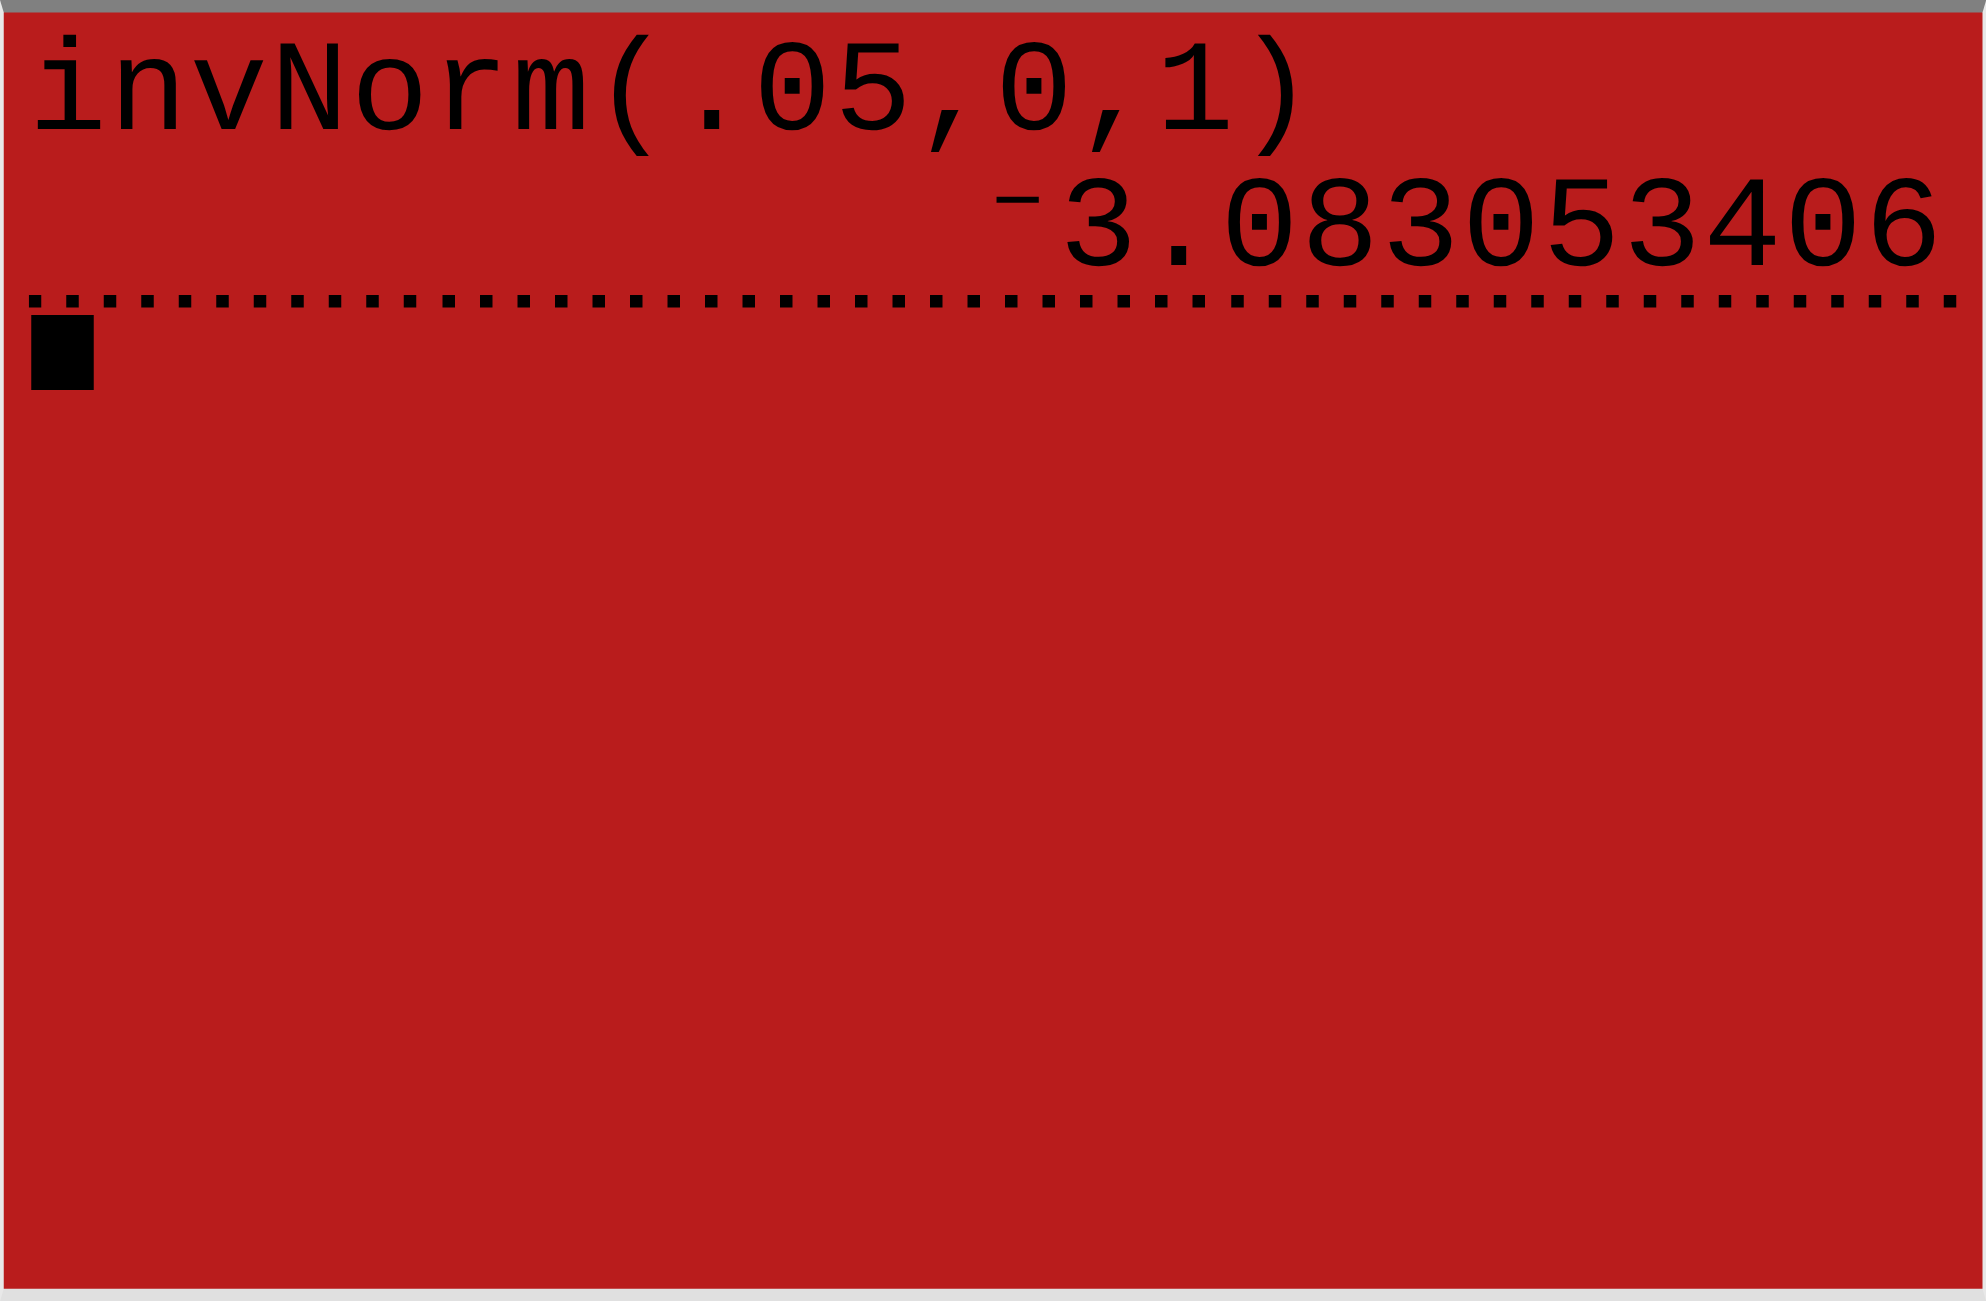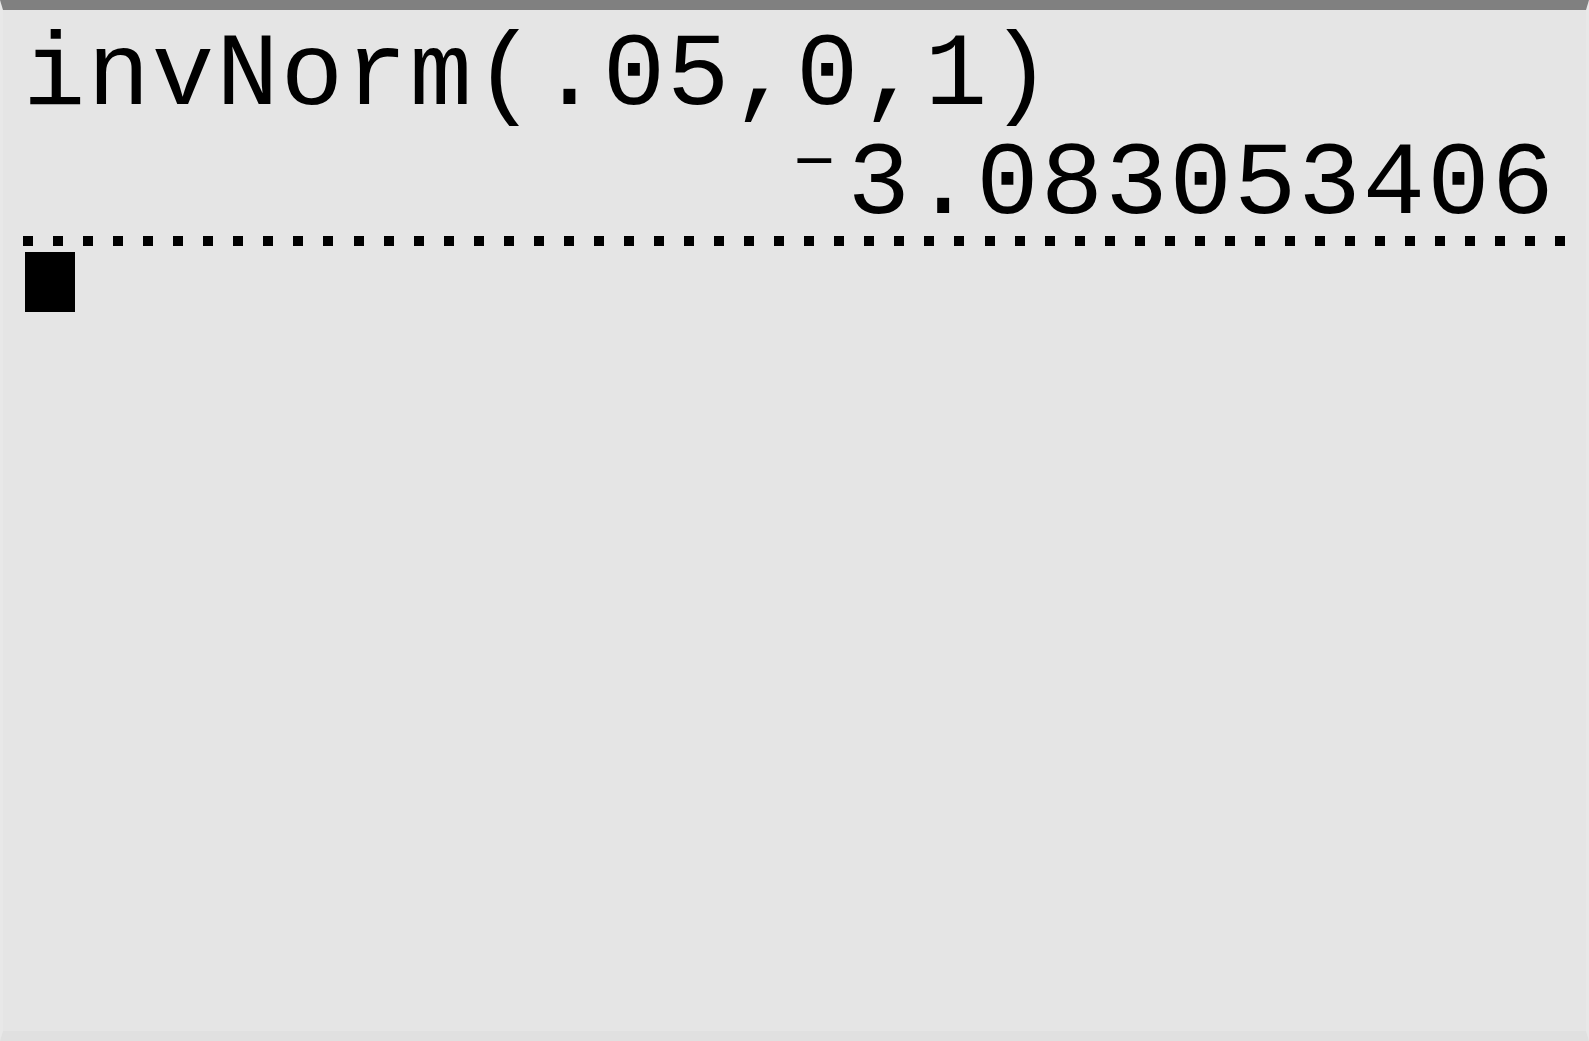--- a/index.html
+++ b/index.html
@@ -10,21 +10,21 @@
     body {
       width: 1589px;
       height: 1041px;
       background: #ffffff;
       font-family: "Courier New", Courier, monospace;
       overflow: hidden;
     }
     .screen {
       width: 100%;
       height: 100%;
-      background: #e5e5e5;
+      background: #b91c1c;
       border-top: 10px solid #808080;
       border-bottom: 10px solid #e0e0e0;
       border-left: 3px solid #e8e8e8;
       border-right: 3px solid #e8e8e8;
       padding: 12px 20px;
       position: relative;
     }
     .input-line {
       font-size: 104px;
       font-weight: normal;

